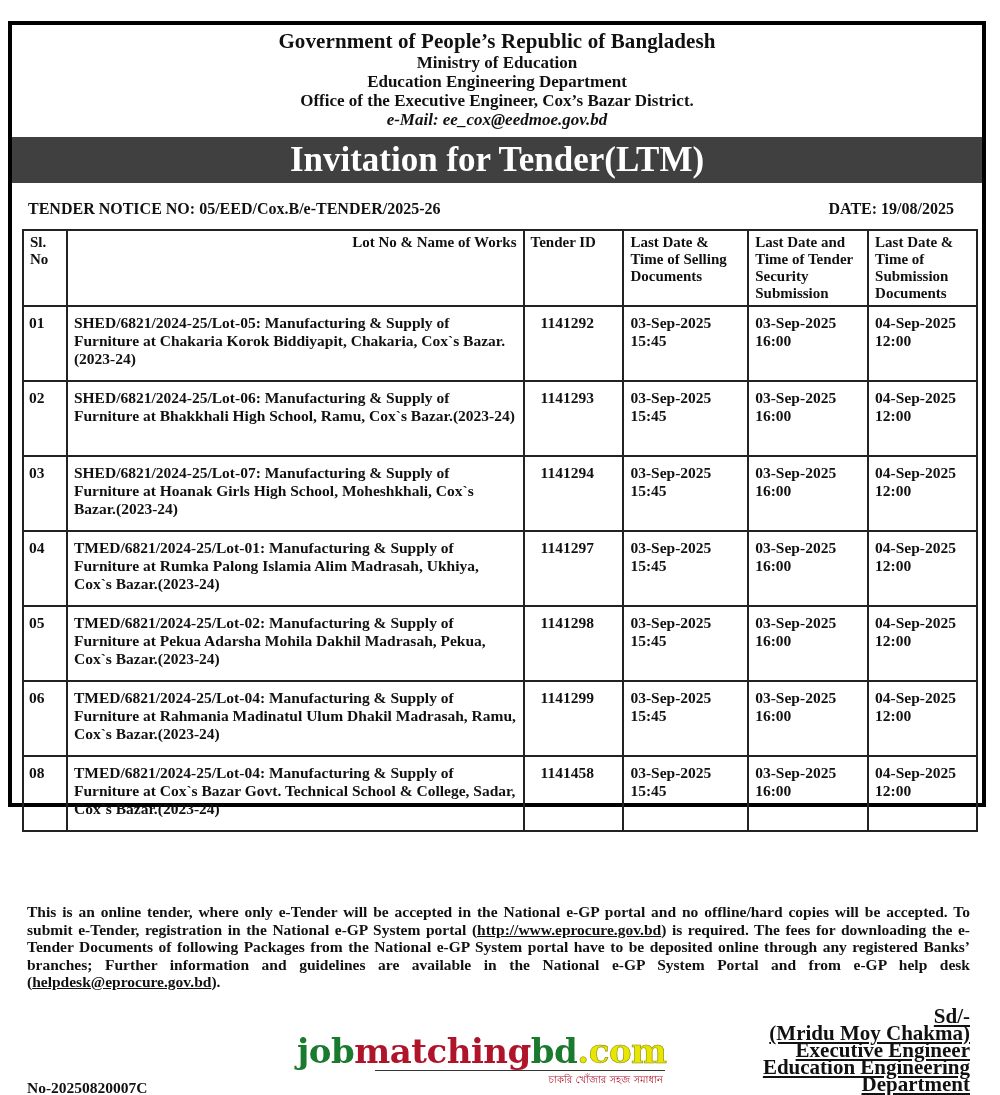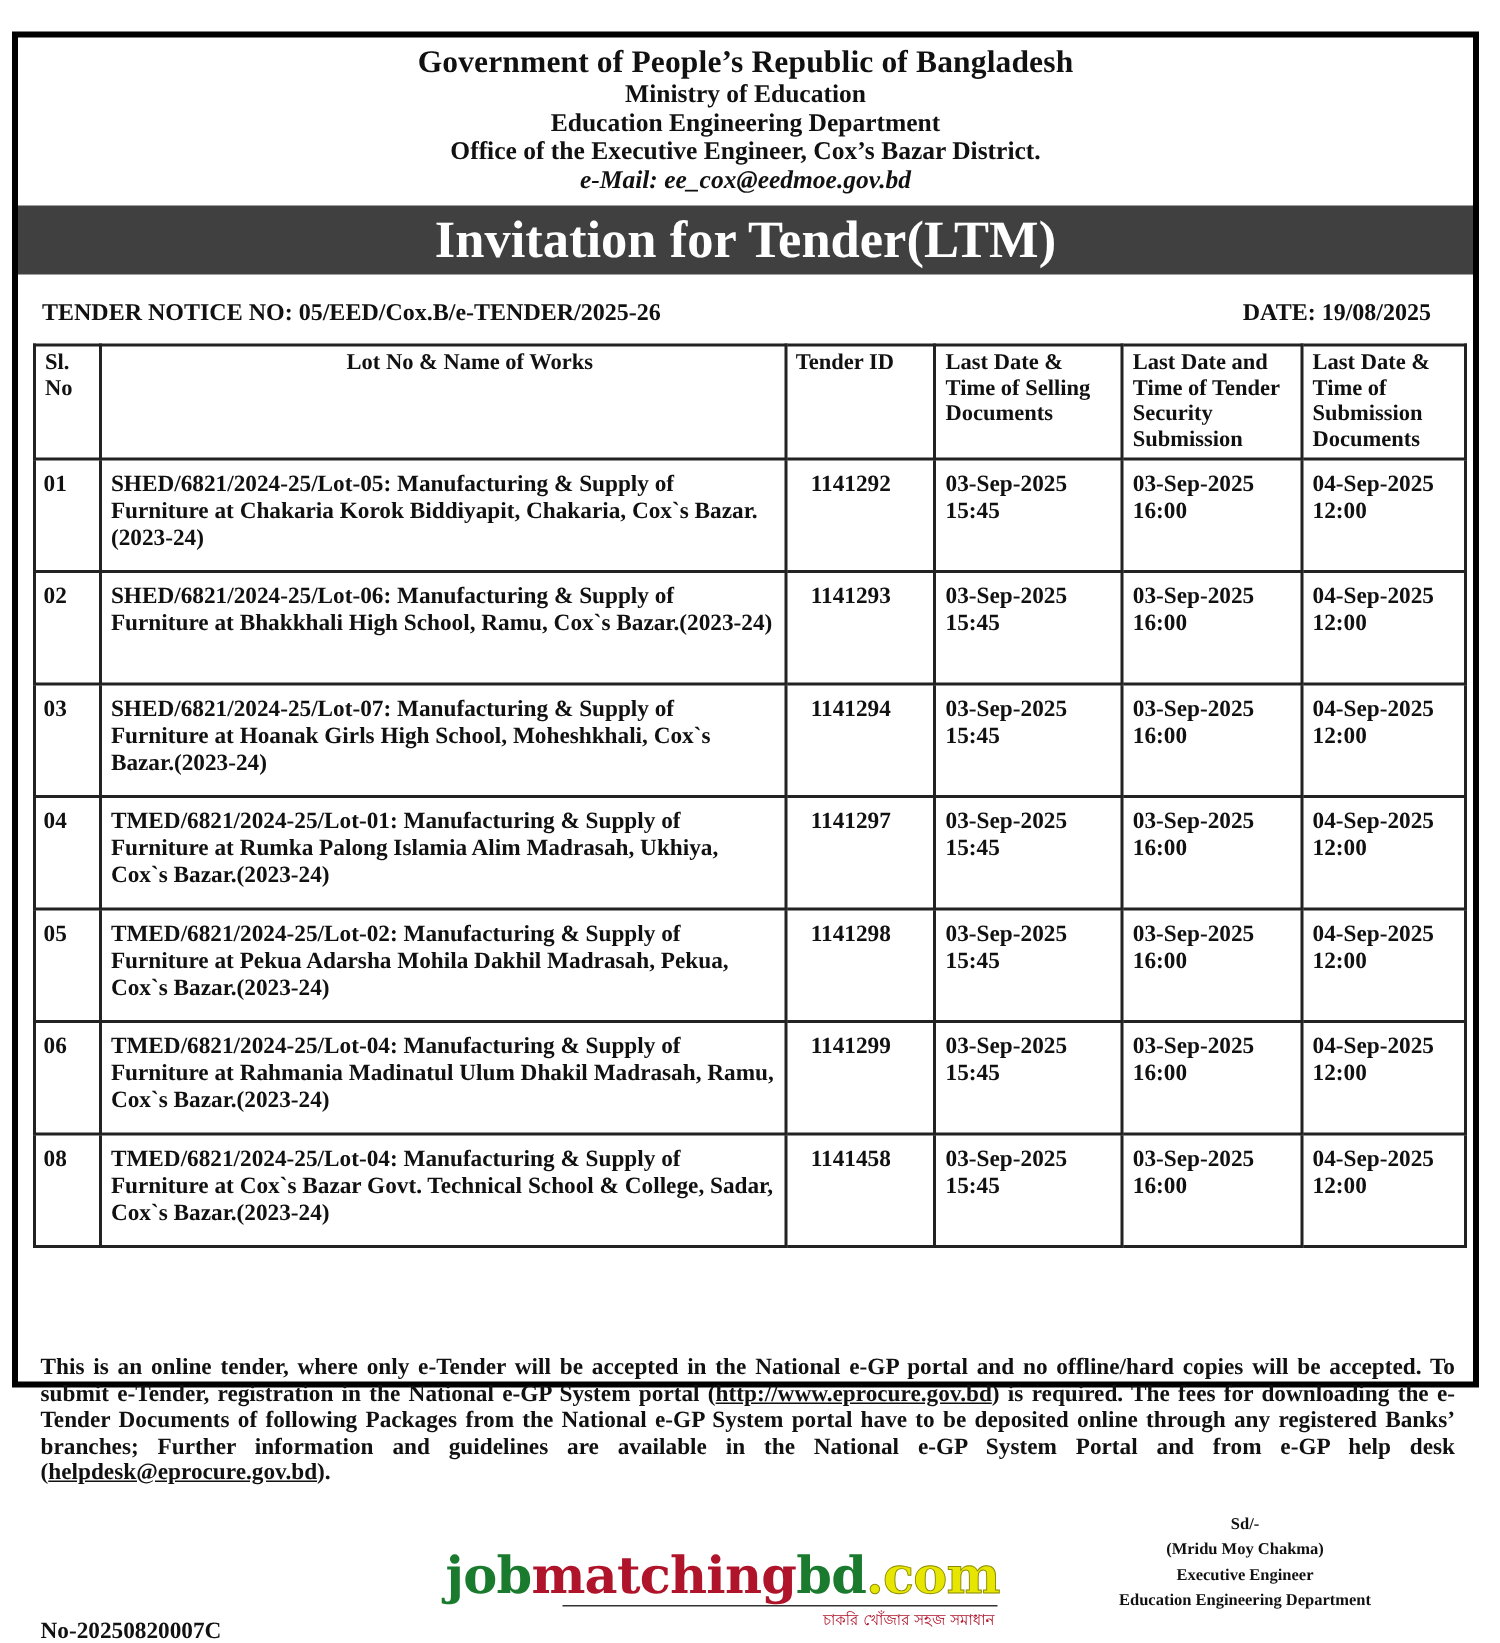--- a/index.html
+++ b/index.html
@@ -1,41 +1,41 @@
 <!DOCTYPE html>
 <html><head>
   <meta charset="utf-8">
   <style>
     html, body { margin: 0; padding: 0; background: #ffffff; }
     body { width: 1000px; height: 1095px; position: relative; overflow: hidden;
            font-family: "Liberation Serif", "DejaVu Serif", serif; color: #111; }
-    .page-frame { position: absolute; left: 8px; top: 21px; width: 978px; height: 904px;
+    .page-frame { position: absolute; left: 8px; top: 21px; width: 978px; height: 786px;
                   border: 4px solid #000; border-bottom-width: 4px; box-sizing: border-box; }
     .header { text-align: center; font-weight: bold; padding-top: 5px; }
     .header .gov { font-size: 21px; line-height: 23px; letter-spacing: 0.1px; }
     .header .line { font-size: 17px; line-height: 19px; }
     .header .email { font-size: 17px; line-height: 19px; font-style: italic; }
     .title-band { position: absolute; left: 0; right: 0; top: 112px; height: 46px;
                   background: #404040; color: #fff; text-align: center; font-weight: bold;
                   font-size: 35px; line-height: 46px; }
     .notice-row { position: absolute; left: 16px; right: 28px; top: 175px;
                   font-weight: bold; font-size: 16px; display: flex; justify-content: space-between; }
     table.tender { position: absolute; left: 10px; top: 204px; width: 956px; border-collapse: collapse;
                    font-weight: bold; }
     table.tender th, table.tender td { border: 2px solid #222; vertical-align: top; text-align: left; }
     table.tender th { font-size: 15px; line-height: 17px; padding: 3px 6px; height: 64px; font-weight: bold; border-radius: 16px; }
     table.tender td { font-size: 15.5px; line-height: 18px; padding: 7px 6px 6px 6px; height: 60px; }
-    table.tender th.col-lot { text-align: center; padding-left: 42px; margin-left: 28px; }
+    table.tender th.col-lot { text-align: right; padding-left: 42px; margin-left: 28px; }
     table.tender td.col-sl { padding-left: 5px; }
     table.tender td.col-id { padding-left: 16px; }
     .footer-text { position: absolute; left: 15px; right: 12px; top: 878px; font-weight: bold;
                    font-size: 15.5px; line-height: 17.5px; text-align: justify; }
     .footer-text .link { text-decoration: underline; }
-    .signature { position: absolute; right: 12px; top: 983px; width: 280px; text-align: center;
-                 font-weight: bold; font-size: 11px; line-height: 17px; }
+    .signature { position: absolute; right: 12px; top: 983px; width: 280px; text-align: right;
+                 font-weight: bold; font-size: 21px; line-height: 17px; text-decoration: underline; }
     .ref-no { position: absolute; left: 15px; top: 1054px; font-weight: bold; font-size: 15.5px; }
     .watermark { position: absolute; left: 285px; top: 1008px; width: 370px; height: 52px; }
     .wm-main { font-family: "DejaVu Serif", serif; font-weight: bold; font-size: 34px; line-height: 36px;
                letter-spacing: -0.5px; white-space: nowrap; }
     .wm-green { color: #1a7a2e; }
     .wm-red { color: #b0142b; }
     .wm-yellow { color: #e6e600; -webkit-text-stroke: 0.6px #8a8a00; }
     .wm-rule { position: absolute; left: 78px; top: 37px; width: 290px; height: 1px; background: #333; }
     .wm-tag { position: absolute; right: 4px; top: 39px; font-size: 10px; color: #b0142b;
               font-family: "DejaVu Sans", sans-serif; }

